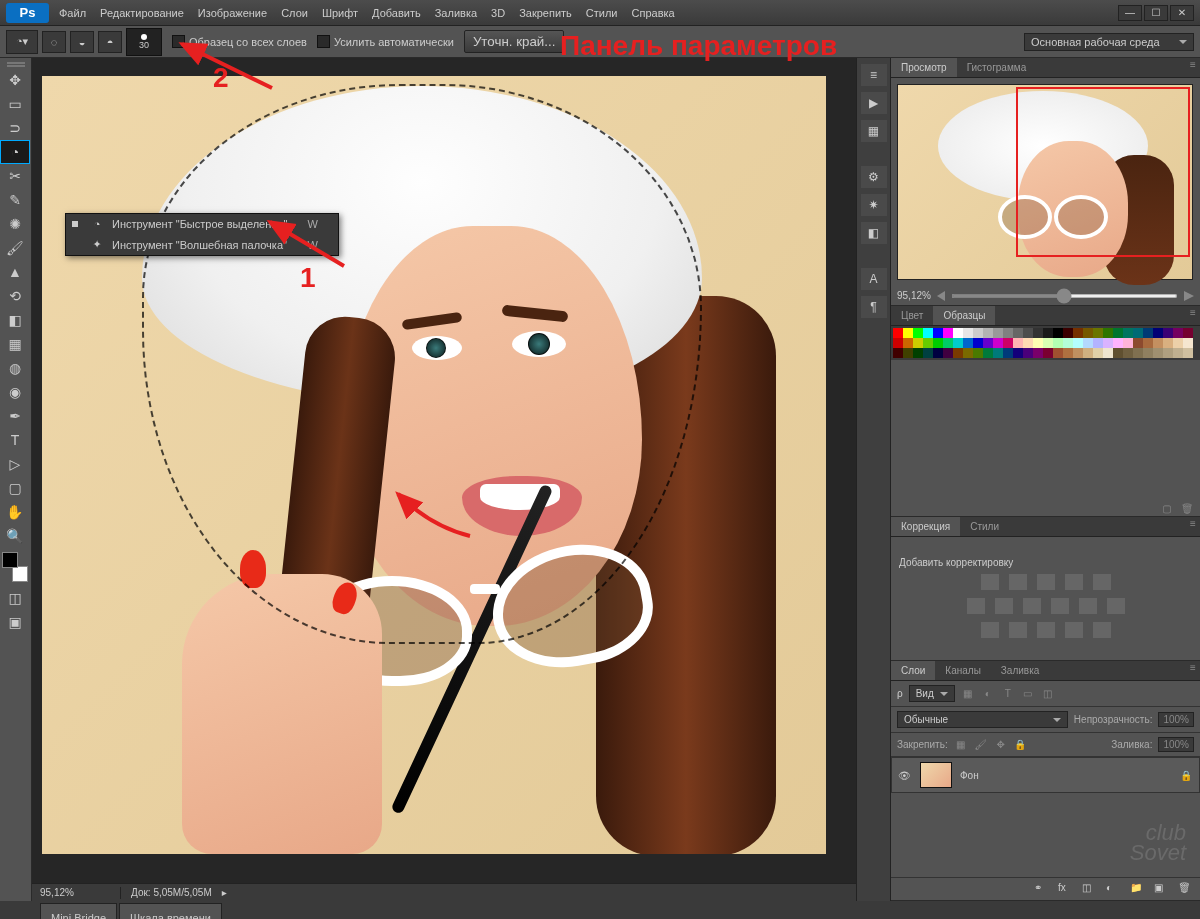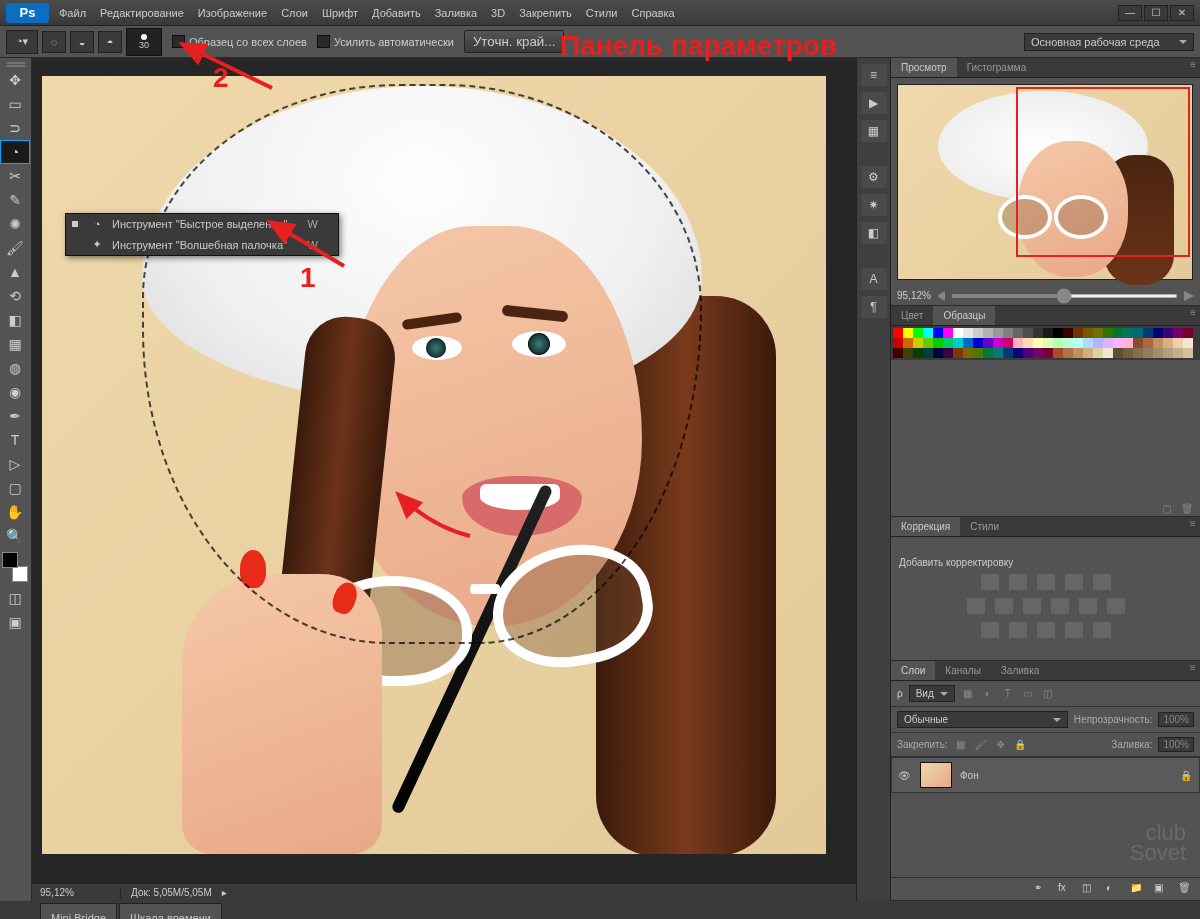--- a/index.html
+++ b/index.html
@@ -116,21 +116,21 @@
   .layers-dd { background:#3a3a3a; border:1px solid #222; padding:2px 6px; display:flex; align-items:center; gap:6px;}
   .layers-opts { display:flex; align-items:center; gap:6px; padding:4px 6px; border-bottom:1px solid #333; flex-wrap:wrap;}
   .layers-opts .lbl { color:#aaa; }
   .layers-opts select, .num-box { background:#3a3a3a; border:1px solid #222; color:#888; padding:1px 4px; font-size:10px;}
   .layer-row { display:flex; align-items:center; gap:8px; padding:4px 6px; background:#5a5a5a; border:1px solid #333;}
   .layer-row .eye { width:14px; }
   .layer-row .thumb { width:32px; height:26px; background:linear-gradient(135deg,#efd8ab,#e8a888); border:1px solid #111;}
   .layer-row .lock { margin-left:auto; }
   .layers-footer { margin-top:auto; display:flex; justify-content:flex-end; gap:8px; padding:4px 6px; border-top:1px solid #333;}
   .layers-footer .ft{ width:16px; height:14px;}
-  .club-sovet { font-family: cursive; font-size:22px; color:#6a6a6a; text-align:right; padding:30px 14px 10px; line-height:.9;}
+  .club-sovet { font-family: cursive; font-style:italic; font-size:22px; color:#6a6a6a; text-align:right; padding:30px 14px 10px; line-height:.9;}
 
   
   .status-bar { height:18px; background:#3a3a3a; display:flex; align-items:center; font-size:10px; padding:0 8px; gap:10px; border-top:1px solid #222;}
   .status-bar .zoom { width:70px; }
   .status-bar .sep{ width:1px; height:12px; background:#222; }
   .bottom-tabs { background:#3a3a3a; padding:2px 0 0 40px; display:flex; gap:2px;}
   .bottom-tabs .bt{ background:#535353; padding:8px 10px; border:1px solid #222; border-bottom:none;}
 
   .panel-section{ border-bottom:1px solid #2a2a2a; }
   .panel-icons-right{ float:right; display:flex; gap:6px; padding:2px 6px;}

